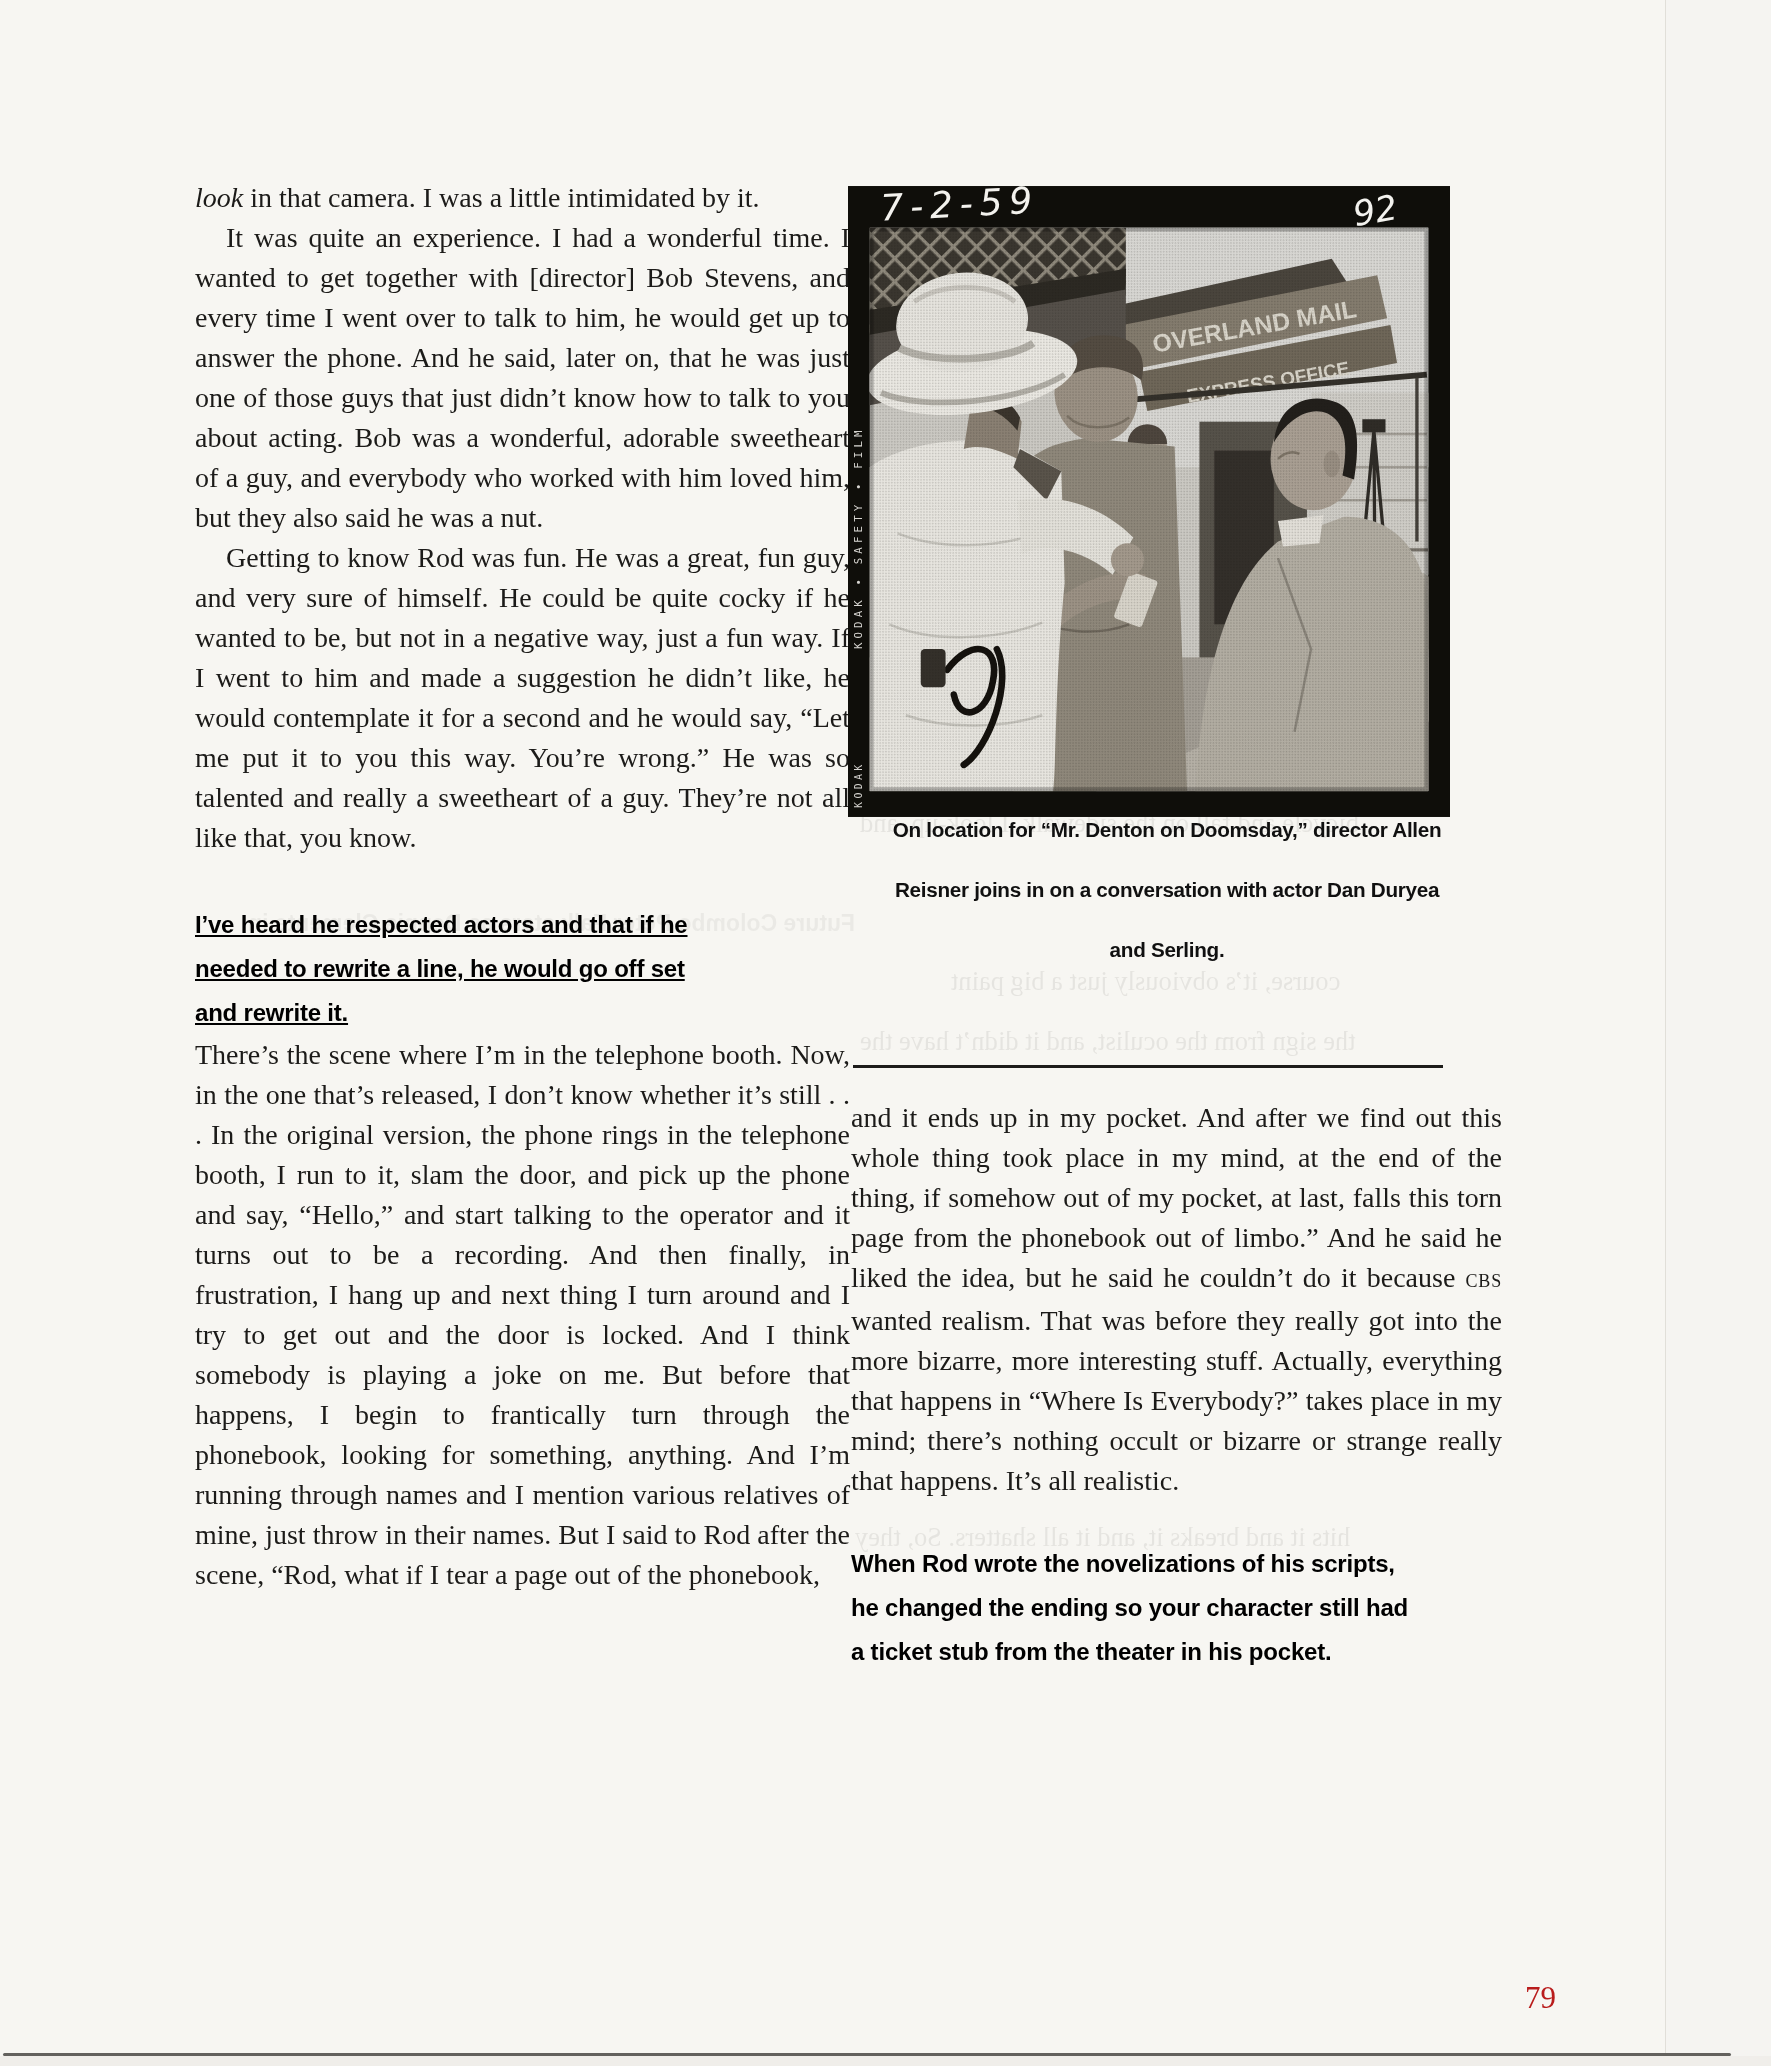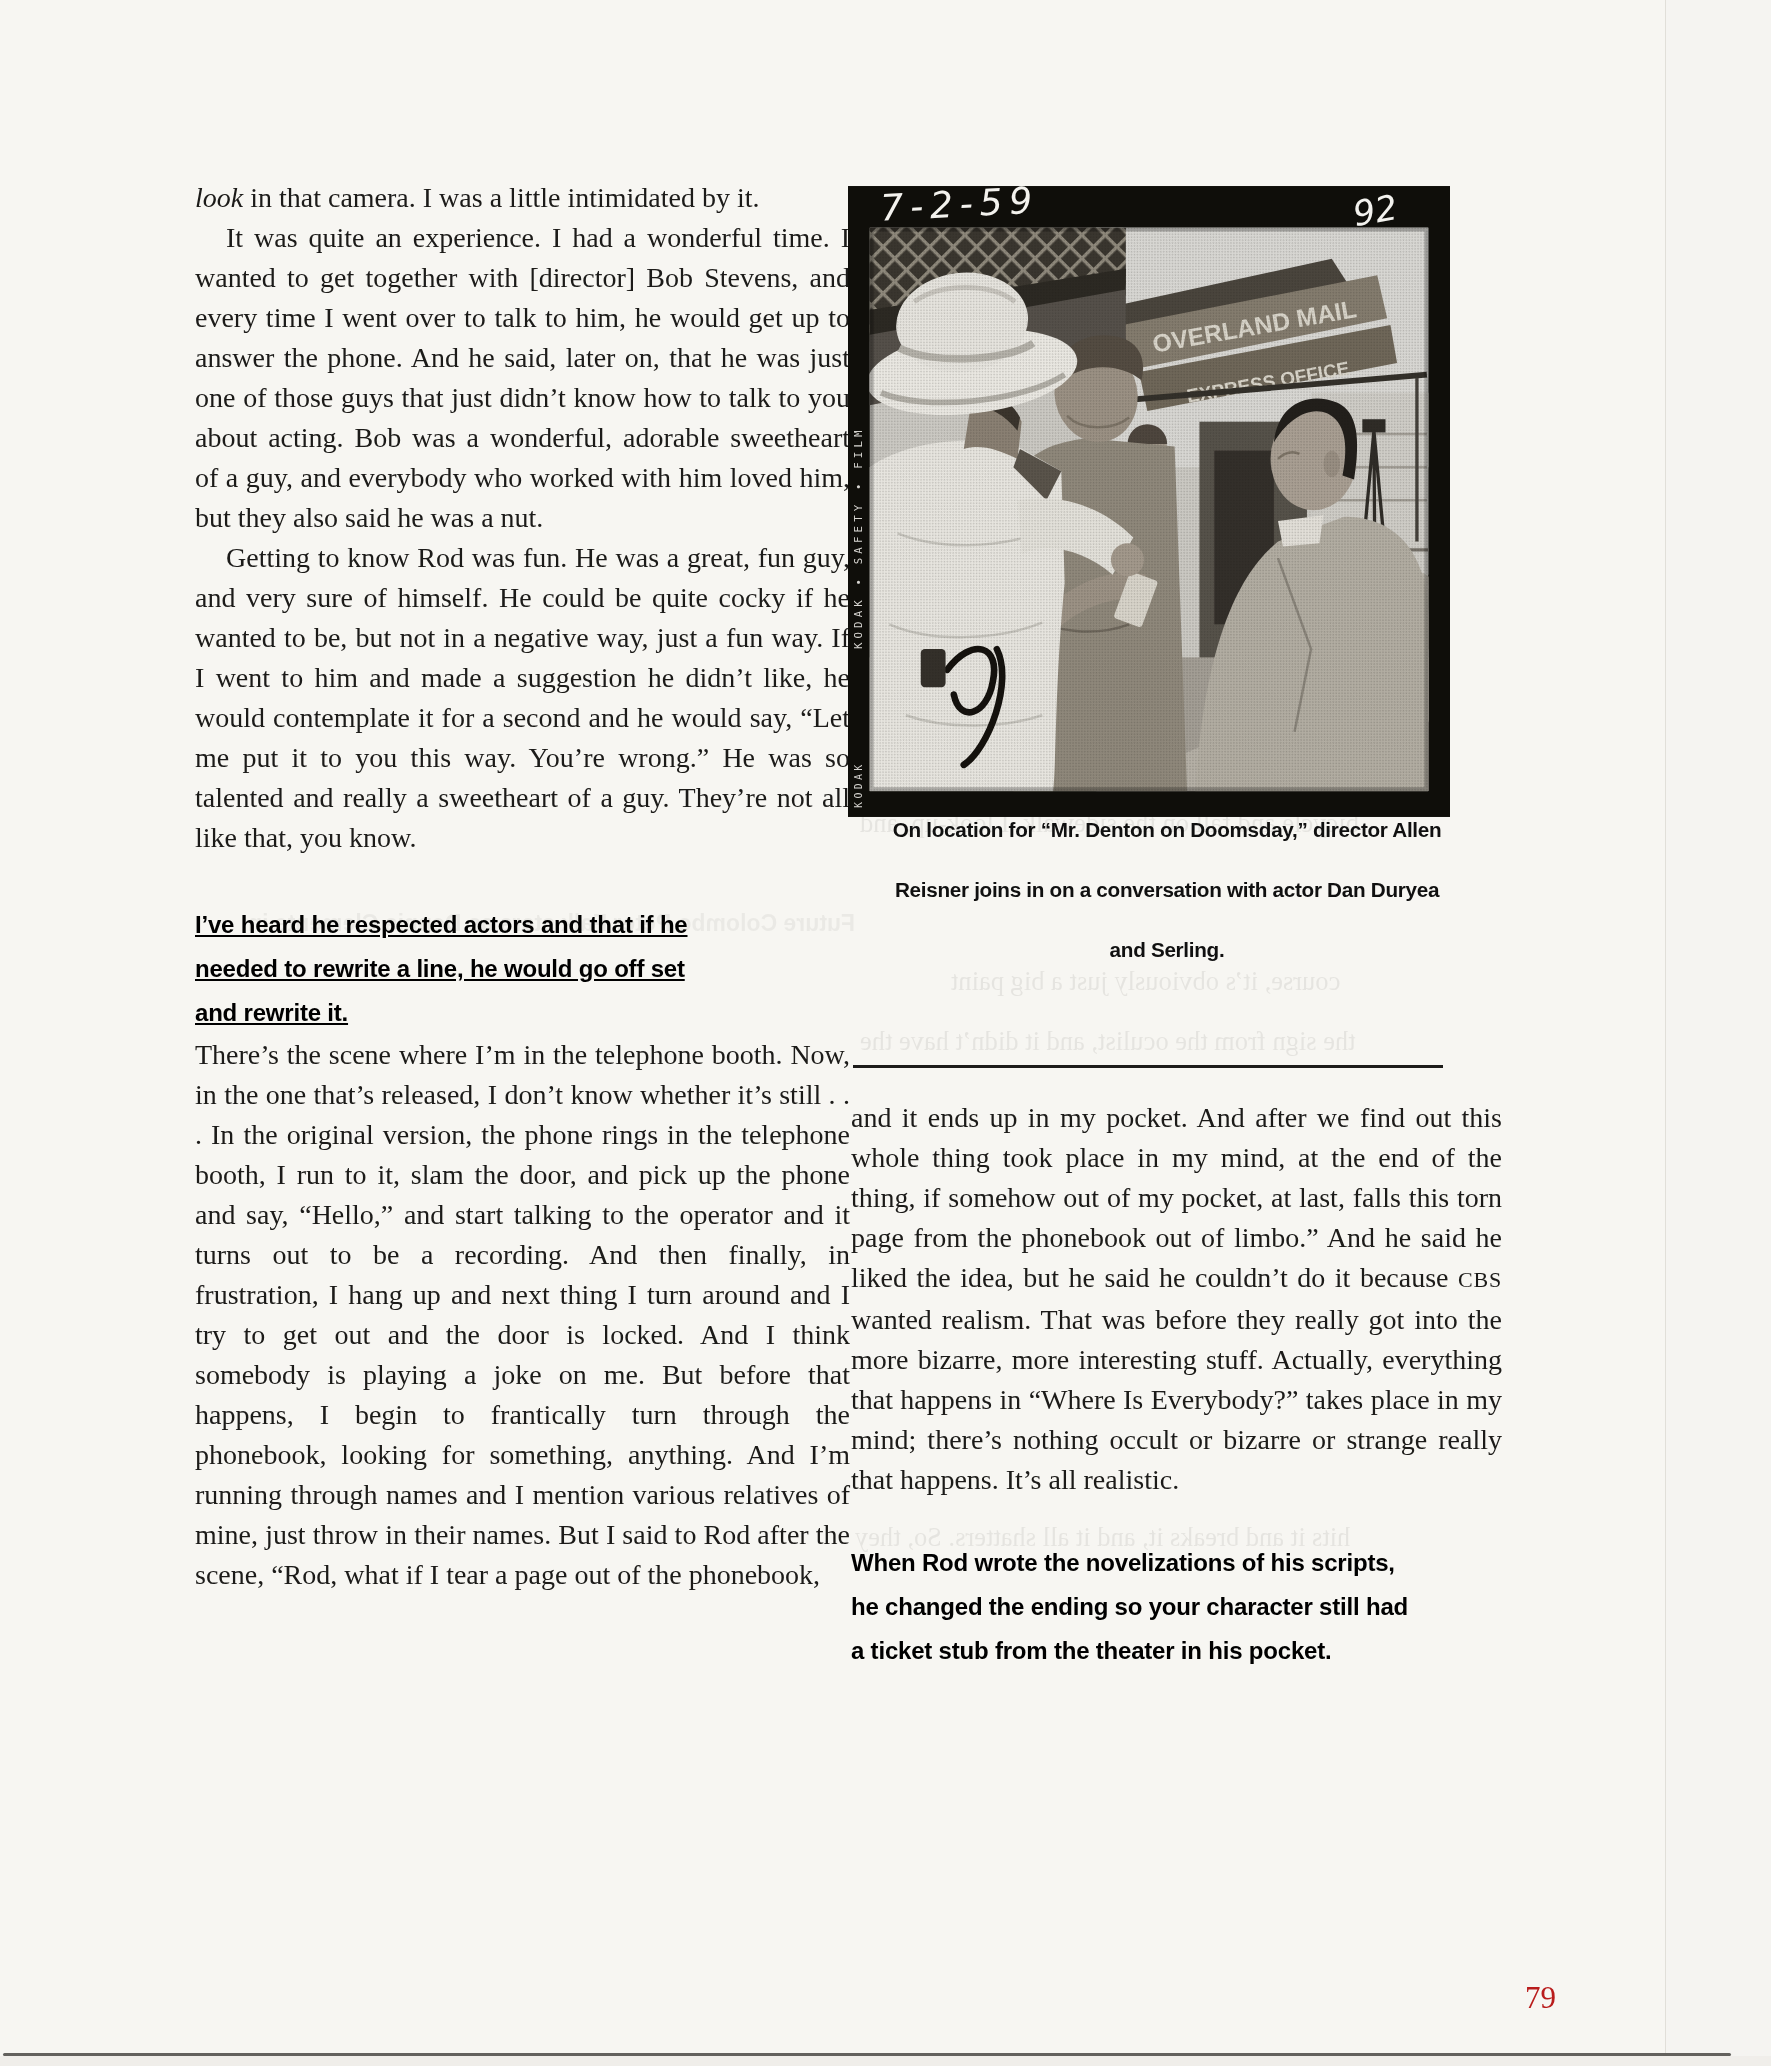--- a/index.html
+++ b/index.html
@@ -10,21 +10,21 @@
   .page-right-seam{position:absolute;left:1665px;top:0;width:1.7px;height:2066px;background:#e1dfd9;}
   .page-bottom-line{position:absolute;left:3.3px;top:2053px;width:1728px;height:2.5px;background:#63615d;border-radius:1.7px;}
   .scanner-bottom{position:absolute;left:0;top:2056px;width:1771px;height:10.7px;background:#f0eeea;}
 
   
   .left-col{position:absolute;left:183px;top:178px;width:655px;margin-left:12px;}
   .right-col-text{position:absolute;left:851px;top:1098px;width:651px;}
   p.body{margin:0;font:28px/40px "Liberation Serif",serif;color:#1c1b19;text-align:justify;}
   p.body.indent{text-indent:31px;}
   .lead-italic{font-style:italic;}
-  .smallcaps{font-size:22px;letter-spacing:0.8px;}
+  .smallcaps{font-size:18px;letter-spacing:0.8px;}
 
   .q-heading{font:700 24px/44px "Liberation Sans",sans-serif;color:#000;letter-spacing:-0.2px;white-space:pre-line;}
   .q-heading.left{margin-top:45px;text-decoration:underline;}
   .q-heading.right{margin-top:41px;}
   .answer{margin-top:1.7px;}
 
   
   .photo-wrap{position:absolute;left:848px;top:186px;width:602px;height:631px;}
   .photo-wrap svg{display:block;width:602px;height:631px;}
   .hand{font-family:"DejaVu Sans",sans-serif;font-style:italic;fill:#f3f2ee;}

